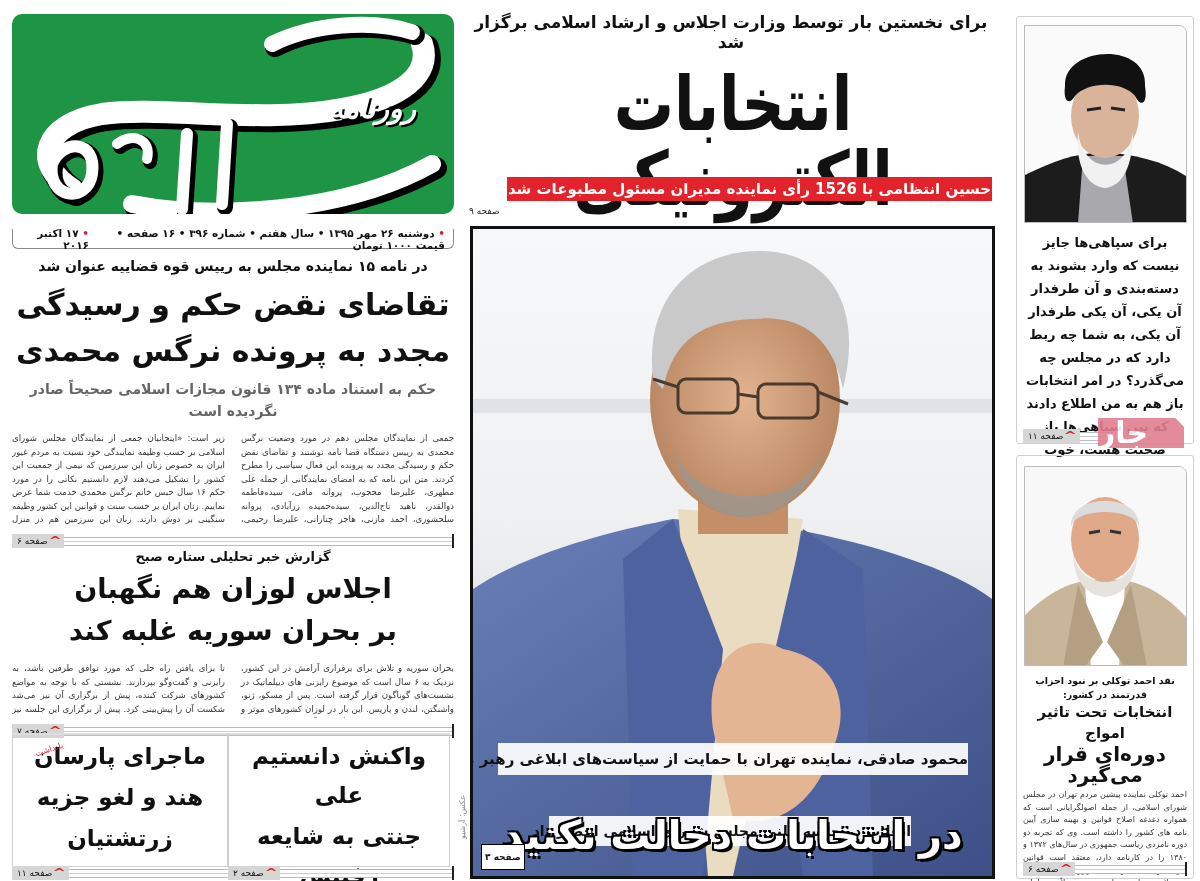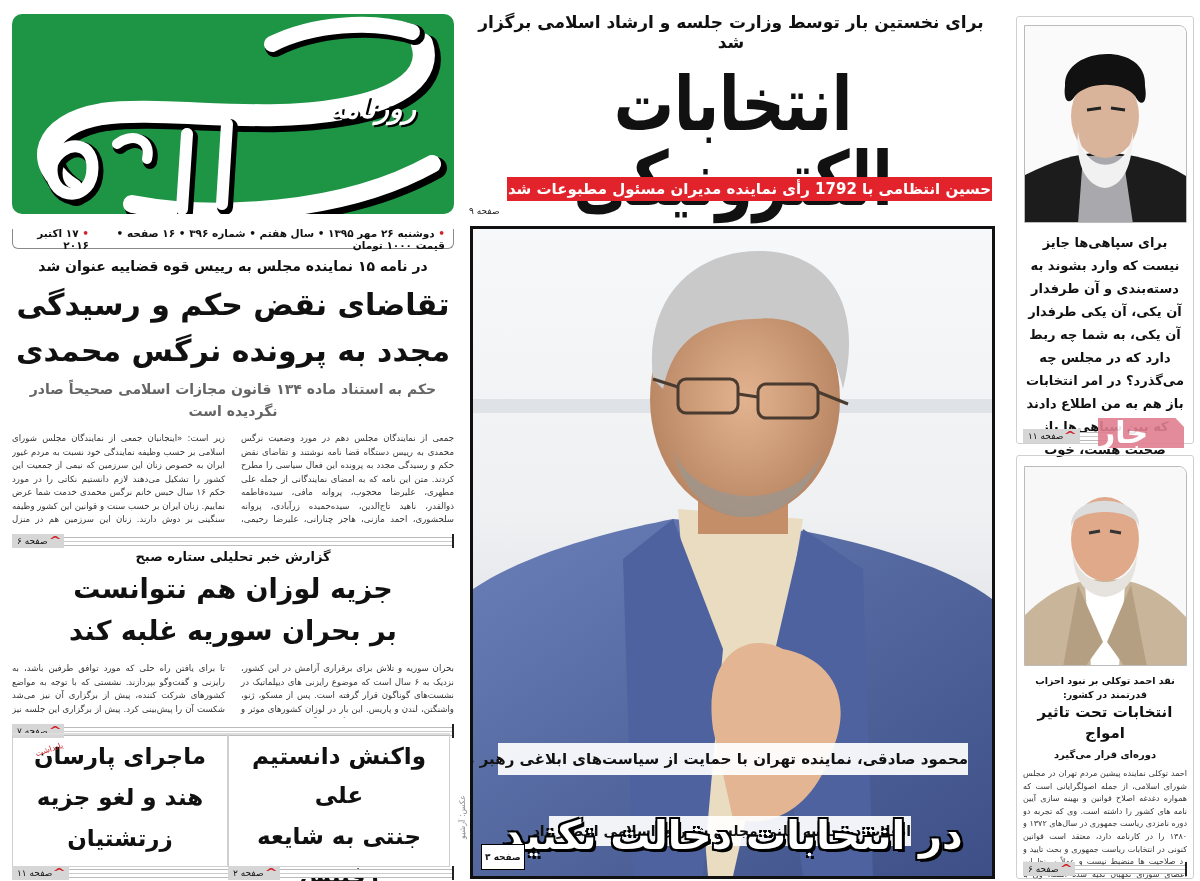--- a/index.html
+++ b/index.html
@@ -141,23 +141,23 @@
       <path d="M105 130 C 120 118, 140 125, 135 145" stroke="#fff" stroke-width="10"></path>
     </g>
   </svg>
   <div class="mast-small">روزنامه</div>
 </div>
 <div class="abs datebar">
   <span><span class="dot">• </span><span>دوشنبه ۲۶ مهر ۱۳۹۵ • سال هفتم • شماره ۳۹۶ • ۱۶ صفحه • قیمت ۱۰۰۰ تومان</span></span>
   <span><span class="dot">• </span><span>۱۷ اکتبر ۲۰۱۶</span></span>
 </div>
 
-<div class="abs kicker-top">برای نخستین بار توسط وزارت جلسه و ارشاد اسلامی برگزار شد</div>
+<div class="abs kicker-top">برای نخستین بار توسط وزارت اجلاس و ارشاد اسلامی برگزار شد</div>
 <div class="abs main-headline">انتخابات الکترونیکی</div>
-<div class="abs red-sub">حسین انتظامی با 1792 رأی نماینده مدیران مسئول مطبوعات شد</div>
+<div class="abs red-sub">حسین انتظامی با 1526 رأی نماینده مدیران مسئول مطبوعات شد</div>
 <div class="abs pageref-small" style="left:469px; top:206px;">صفحه ۹</div>
 
 <div class="abs photo-frame">
   <svg width="519" height="647" viewBox="0 0 519 647">
     <defs>
       <linearGradient id="bg" x1="0" y1="0" x2="0" y2="1">
         <stop offset="0" stop-color="#f7f8fa"></stop>
         <stop offset="0.45" stop-color="#eef0f2"></stop>
         <stop offset="1" stop-color="#c9ccd2"></stop>
       </linearGradient>
@@ -219,21 +219,21 @@
     <span class="rule"></span>
     <span class="ref">
         <span class="caret">^</span>
         <span>صفحه ۶</span>
       </span>
   </div>
 </div>
 
 <div class="abs" style="left:12px; top:548px; width:442px;">
   <div class="kicker" style="font-size:13px; line-height:18px;">گزارش خبر تحلیلی ستاره صبح</div>
-  <div class="headline" style="font-size:27px; line-height:42px; margin-top:2px;">جزیه لوزان هم نتوانست</div>
+  <div class="headline" style="font-size:27px; line-height:42px; margin-top:2px;">اجلاس لوزان هم نگهبان</div>
   <div class="headline" style="font-size:27px; line-height:42px;">بر بحران سوریه غلبه کند</div>
   <div class="body-cols" style="margin-top:10px; height:56px; overflow:hidden;">
     <p>بحران سوریه و تلاش برای برقراری آرامش در این کشور، نزدیک به ۶ سال است که موضوع رایزنی های دیپلماتیک در نشست‌های گوناگون قرار گرفته است. پس از مسکو، ژنو، واشنگتن، لندن و پاریس. این بار در لوزان کشورهای موثر و قدرت های جهانی و منطقه ای گرد هم آمدند</p>
     <p>تا برای یافتن راه حلی که مورد توافق طرفین باشد، به رایزنی و گفت‌وگو بپردازند. نشستی که با توجه به مواضع کشورهای شرکت کننده، پیش از برگزاری آن نیز می‌شد شکست آن را پیش‌بینی کرد. پیش از برگزاری این جلسه نیز صاحب‌نظران بر این عقیده بودند که...</p>
   </div>
   <div class="pagebar" style="margin-top:6px;">
     <span class="endmark"></span>
     <span class="rule"></span>
     <span class="ref">
         <span class="caret">^</span>
@@ -302,21 +302,21 @@
       <path d="M108 118 L 84 175 L 102 200 L 124 200 Z" fill="#b59f82"></path>
       <ellipse cx="82" cy="72" rx="34" ry="42" fill="#dfa98a"></ellipse>
       <path d="M50 85 C 55 125, 110 125, 114 85 C 114 115, 100 128, 82 130 C 64 128, 50 115, 50 85 Z" fill="#e6e3df"></path>
       <path d="M48 60 C 46 25, 118 25, 116 60 C 112 40, 52 40, 48 60 Z" fill="#dcdcdc"></path>
       <path d="M66 66 L 77 64 M 87 64 L 98 66" stroke="#333" stroke-width="3"></path>
     </svg>
   </div>
   <div style="position:absolute; left:6px; right:6px; top:218px; text-align:center;">
     <div style="font-size:9.5px; font-weight:bold; line-height:14px;">نقد احمد توکلی بر نبود احزاب قدرتمند در کشور:</div>
     <div style="font-size:15px; font-weight:900; line-height:21px;">انتخابات تحت تاثیر امواج</div>
-    <div style="font-size:10px; font-weight:900; line-height:21px;">دوره‌ای قرار می‌گیرد</div>
+    <div style="font-size:20px; font-weight:900; line-height:21px;">دوره‌ای قرار می‌گیرد</div>
     <div style="font-size:8px; line-height:12.6px; color:#333; text-align:justify; margin-top:3px; height:138px; overflow:hidden;">احمد توکلی نماینده پیشین مردم تهران در مجلس شورای اسلامی، از جمله اصولگرایانی است که همواره دغدغه اصلاح قوانین و بهینه سازی آیین نامه های کشور را داشته است. وی که تجربه دو دوره نامزدی ریاست جمهوری در سال‌های ۱۳۷۲ و ۱۳۸۰ را در کارنامه دارد، معتقد است قوانین کنونی در انتخابات ریاست جمهوری و بحث تایید و رد صلاحیت ها منضبط نیست و عملاً بر نظرات اعضای شورای نگهبان تکیه شده است. وی با اشاره به بلاتکلیفی مقام معظم رهبری درباره...</div>
   </div>
   <div class="pagebar" style="position:absolute; left:6px; top:406px; width:164px;">
     <span class="endmark"></span>
     <span class="rule"></span>
     <span class="ref">
         <span class="caret">^</span>
         <span>صفحه ۶</span>
       </span>
   </div>

